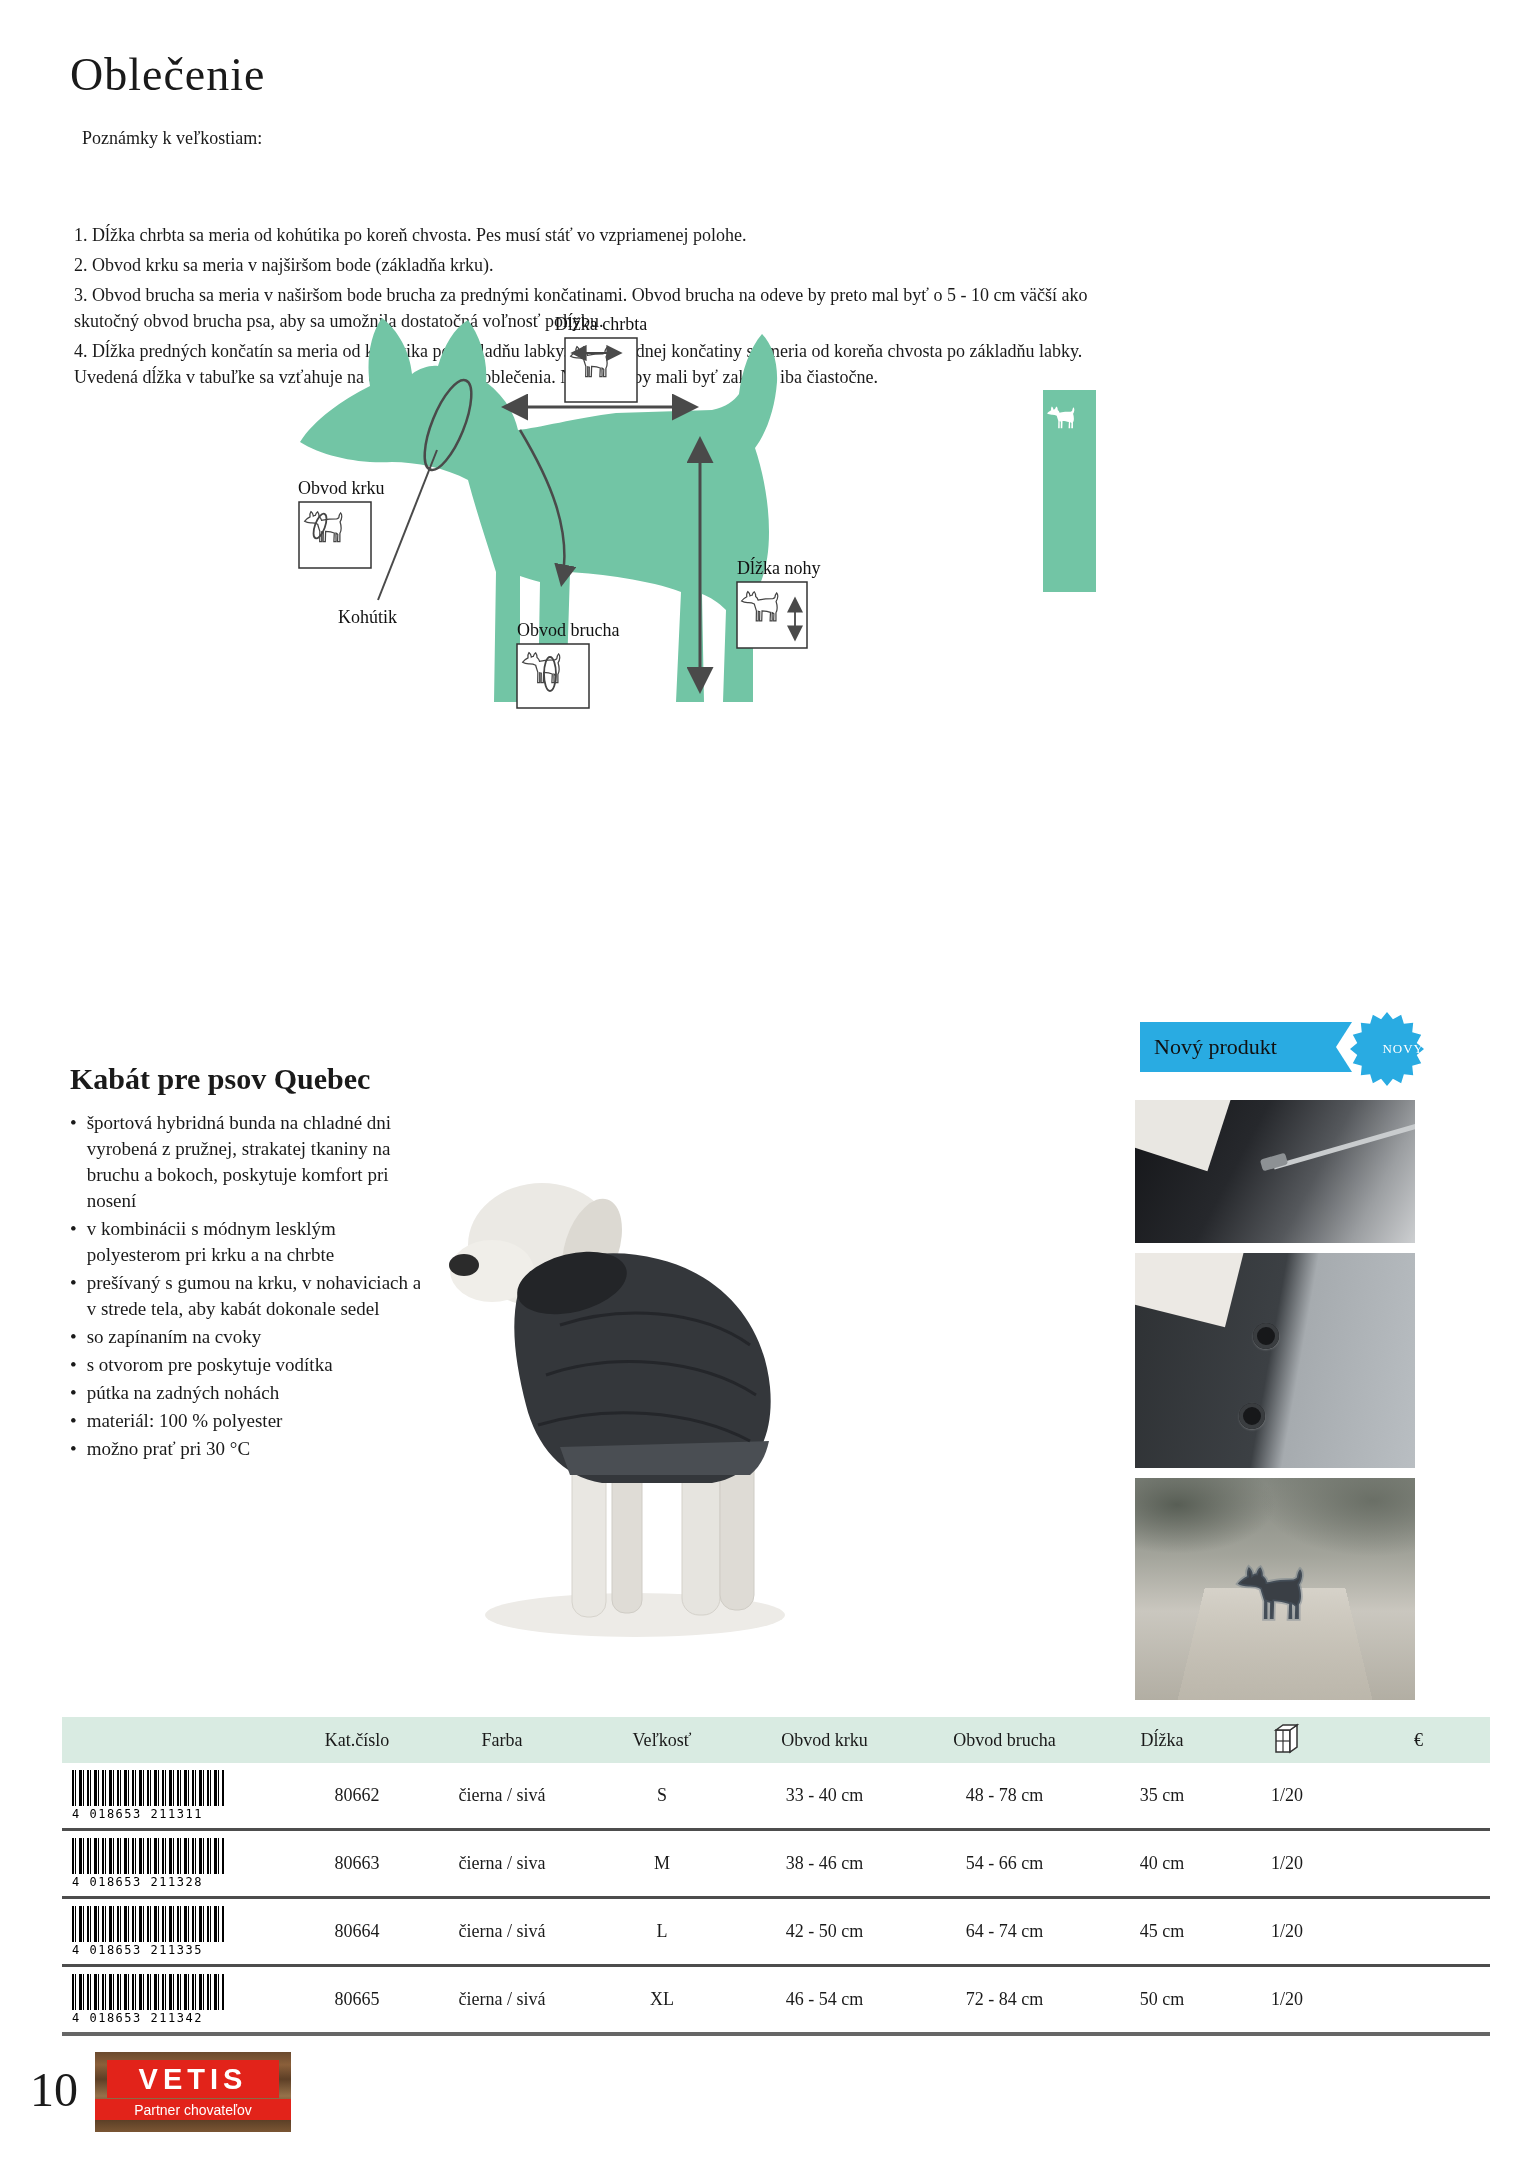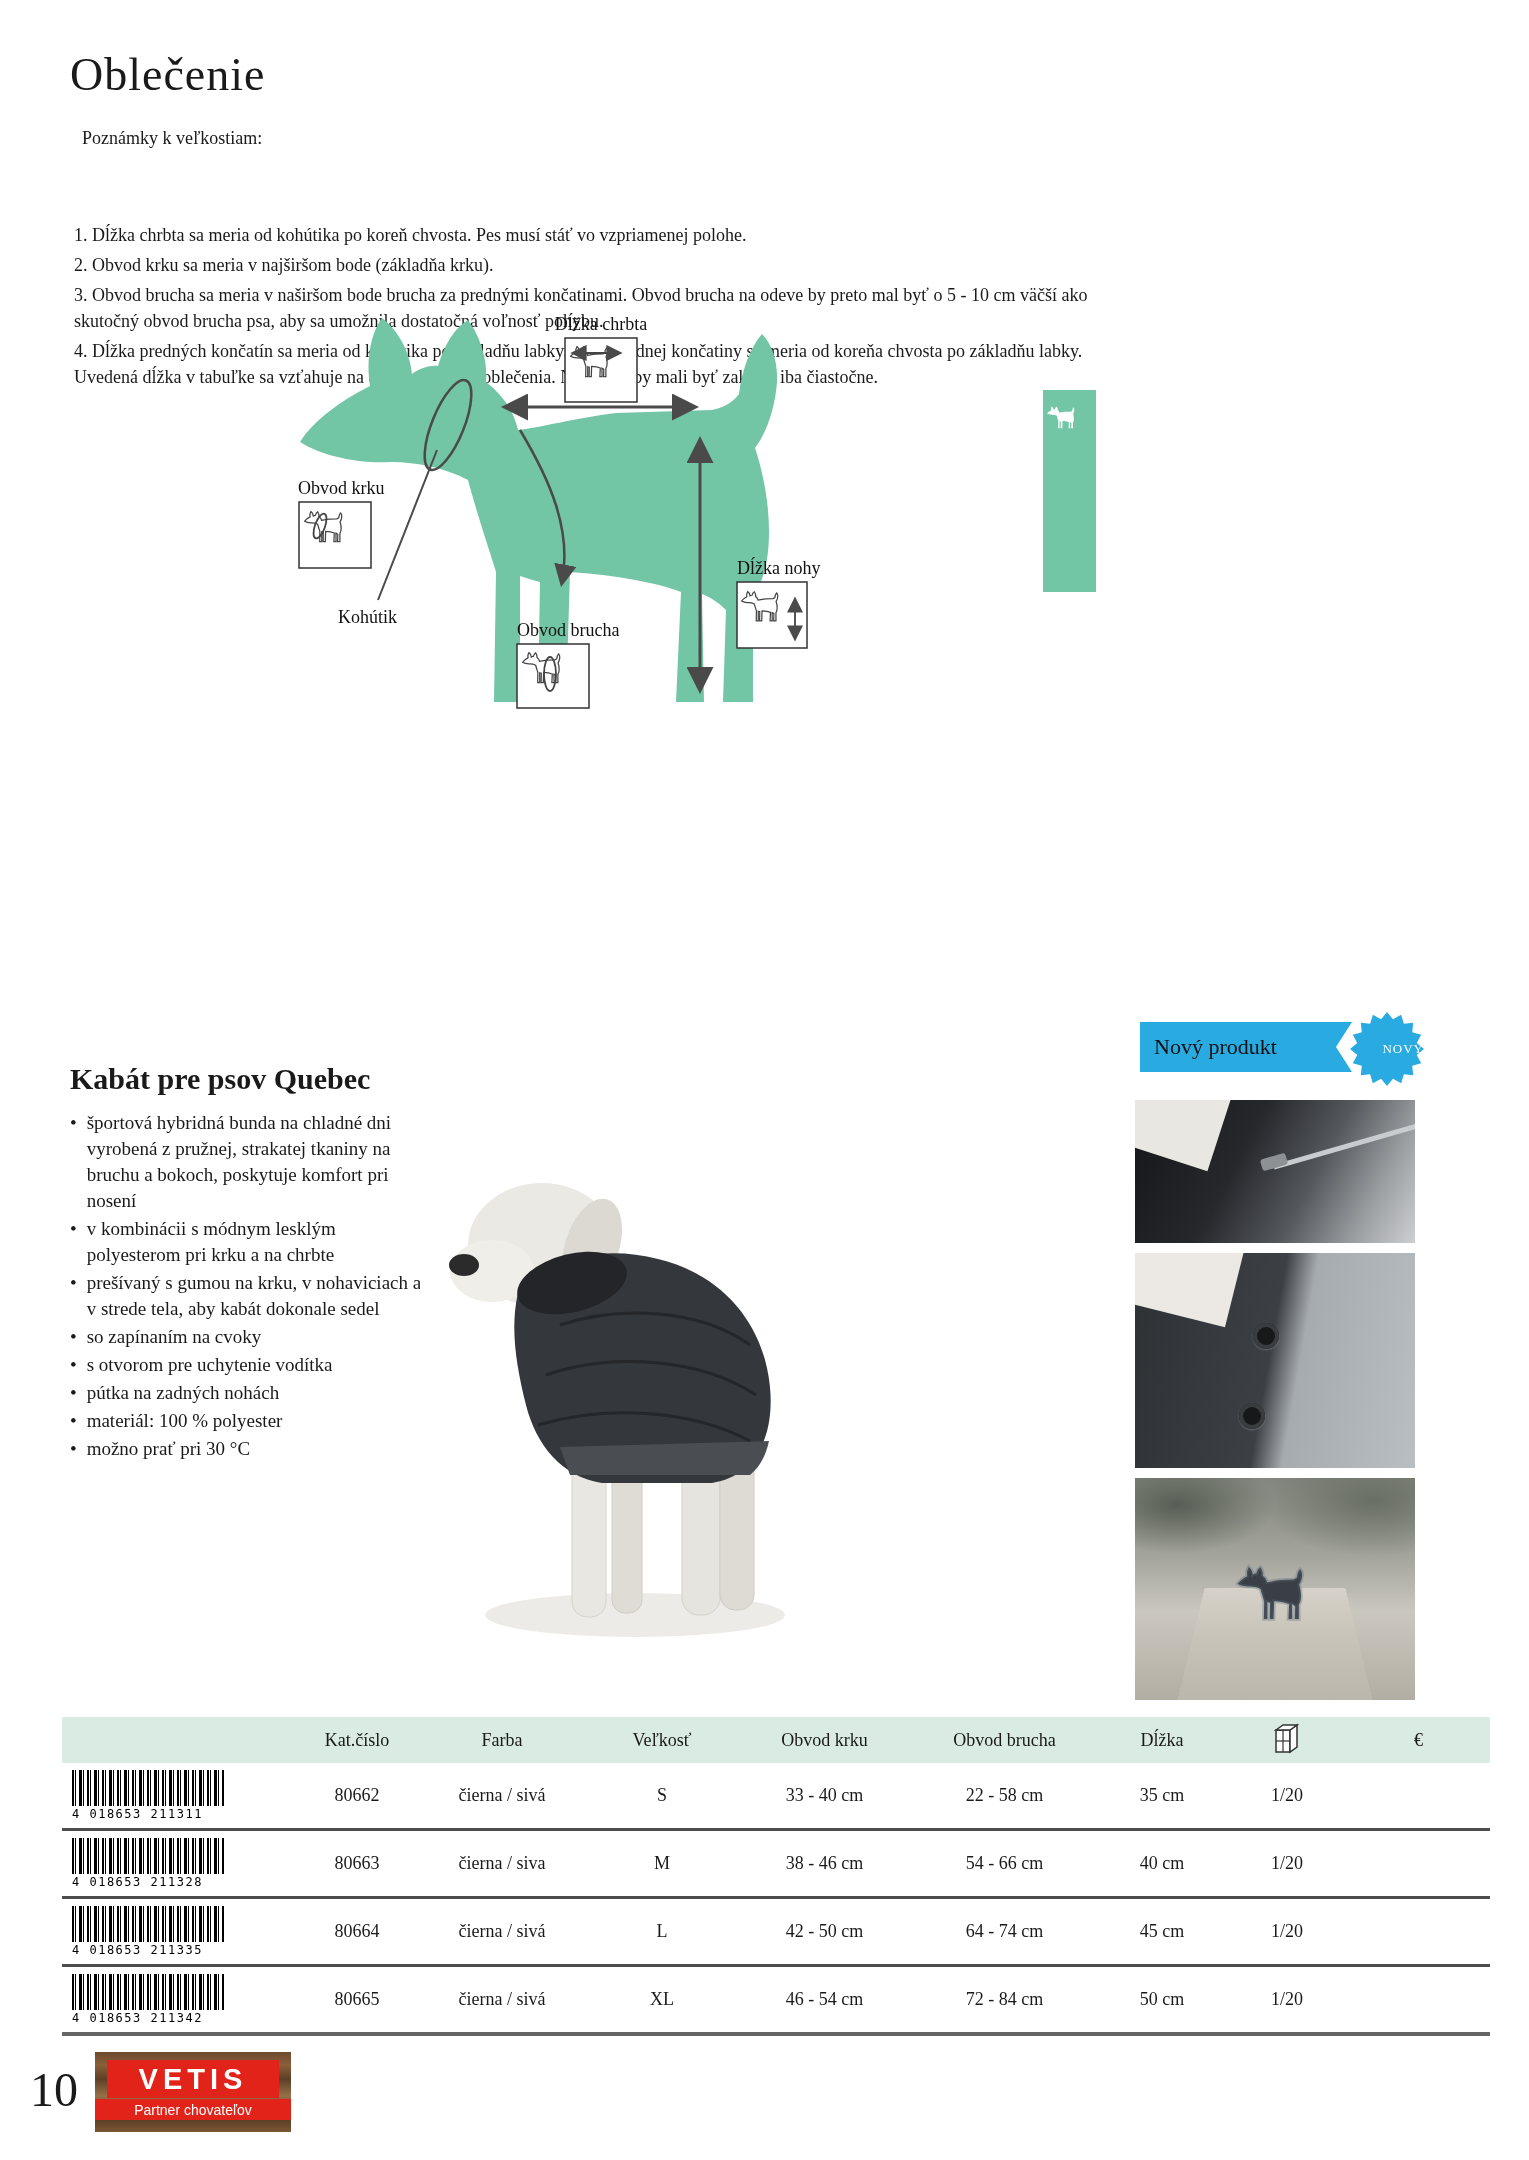--- a/index.html
+++ b/index.html
@@ -155,21 +155,21 @@
     <li>
         <span class="dot">•</span>
         <span>prešívaný s gumou na krku, v nohaviciach a v strede tela, aby kabát dokonale sedel</span>
       </li>
     <li>
         <span class="dot">•</span>
         <span>so zapínaním na cvoky</span>
       </li>
     <li>
         <span class="dot">•</span>
-        <span>s otvorom pre uchytenie vodítka</span>
+        <span>s otvorom pre poskytuje vodítka</span>
       </li>
     <li>
         <span class="dot">•</span>
         <span>pútka na zadných nohách</span>
       </li>
     <li>
         <span class="dot">•</span>
         <span>materiál: 100 % polyester</span>
       </li>
     <li>
@@ -242,21 +242,21 @@
 
     <div class="trow tbodyrow">
       <div class="bc">
         <div class="bc-bars"></div>
         <div class="bc-digits">4 018653 211311</div>
       </div>
       <div>80662</div>
       <div>čierna / sivá</div>
       <div>S</div>
       <div>33 - 40 cm</div>
-      <div>22 - 58 cm</div>
+      <div>48 - 78 cm</div>
       <div>35 cm</div>
       <div>1/20</div>
       <div></div>
     </div>
 
     <div class="trow tbodyrow">
       <div class="bc">
         <div class="bc-bars"></div>
         <div class="bc-digits">4 018653 211328</div>
       </div>

